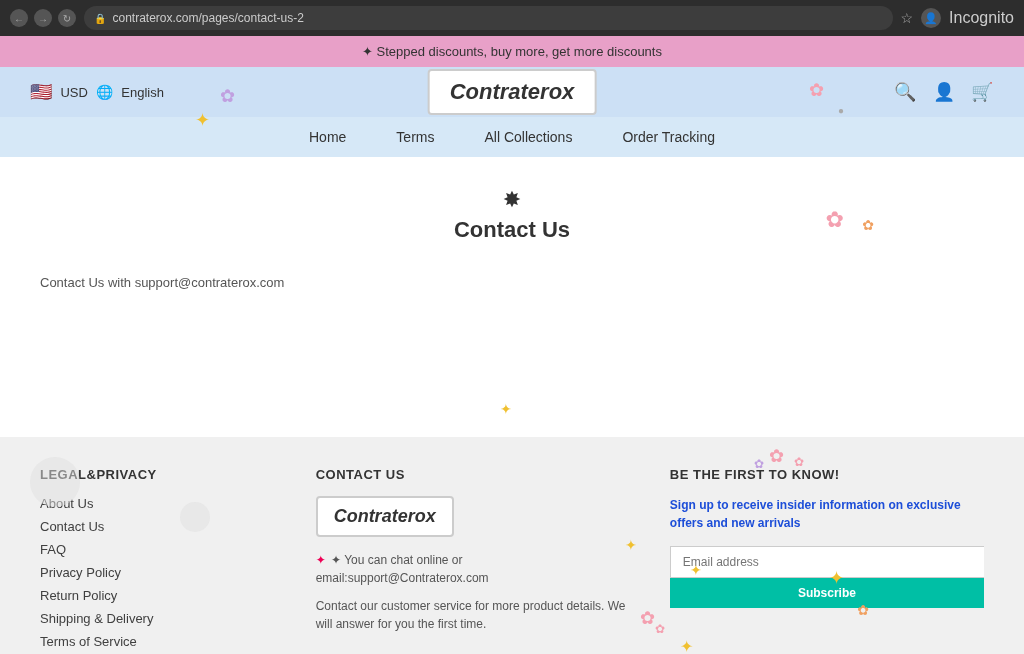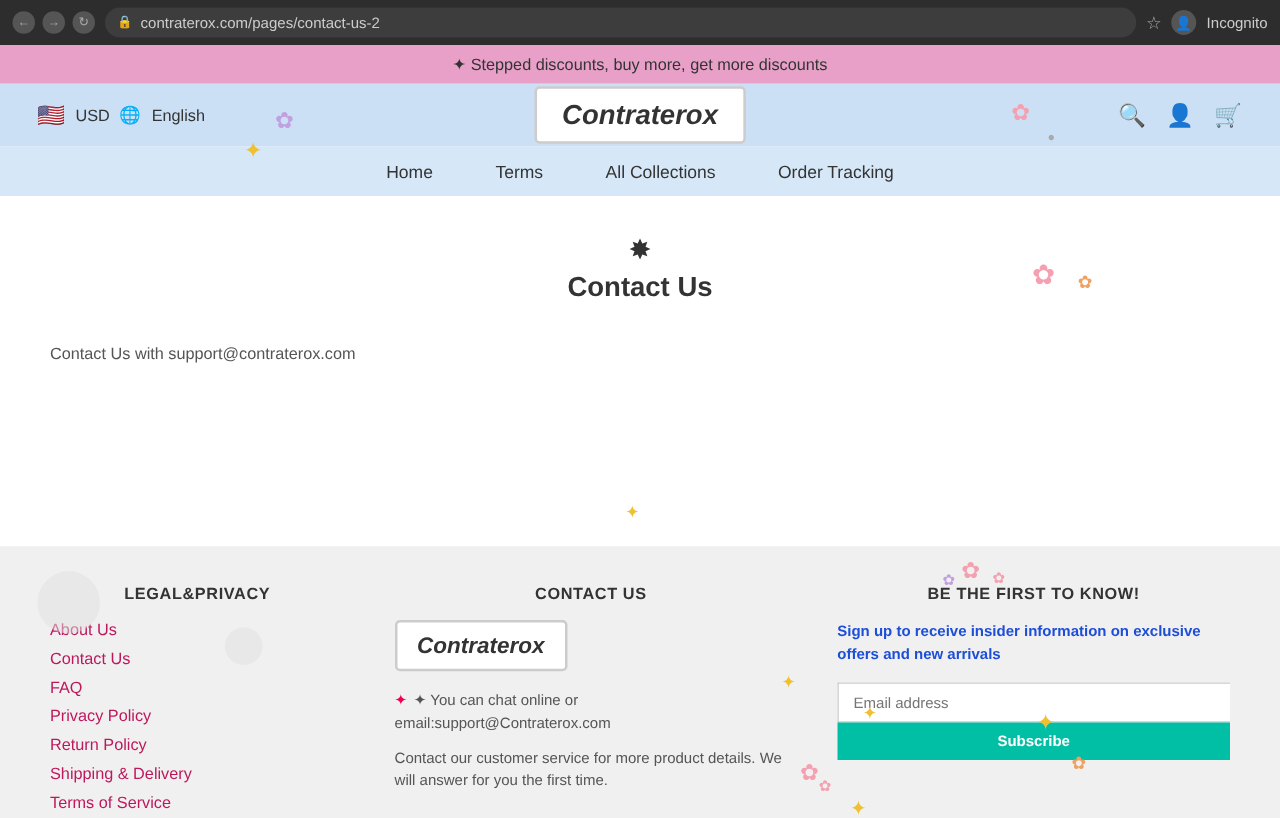--- a/index.html
+++ b/index.html
@@ -172,26 +172,25 @@
     .footer-col-contact { flex: 2; }
     .footer-col-newsletter { flex: 2; }
 
     .footer-heading {
       font-size: 13px;
       font-weight: 700;
       color: #333;
       margin-bottom: 14px;
       text-transform: uppercase;
       letter-spacing: 0.5px;
-      text-align: center;
     }
     .footer-link {
       display: block;
       font-size: 13px;
-      color: #be185d;
+      color: #404040;
       margin-bottom: 8px;
       cursor: pointer;
       text-decoration: none;
     }
 
     .footer-logo-box {
       border: 2px solid #ccc;
       padding: 8px 16px;
       background: #fff;
       border-radius: 4px;
@@ -269,21 +268,21 @@
     <div class="browser-btn forward">→</div>
     <div class="browser-btn refresh">↻</div>
   </div>
   <div class="address-bar">
     <span style="color:#aaa;font-size:10px;">🔒</span>
     <span>contraterox.com/pages/contact-us-2</span>
   </div>
   <div class="browser-icons-right">
     <span class="star-icon">☆</span>
     <span style="background:#555;color:#ccc;border-radius:50%;width:20px;height:20px;display:flex;align-items:center;justify-content:center;font-size:11px;">👤</span>
-    <span style="color:#ccc;font-size:12px;">Incognito</span>
+    <span style="color:#ccc;font-size:16px;">Incognito</span>
   </div>
 </div>
 
 <div class="promo-banner">
   <span>✦ Stepped discounts, buy more, get more discounts</span>
 </div>
 
 <div class="header">
   <div class="header-left">
     <span class="flag">🇺🇸</span>

